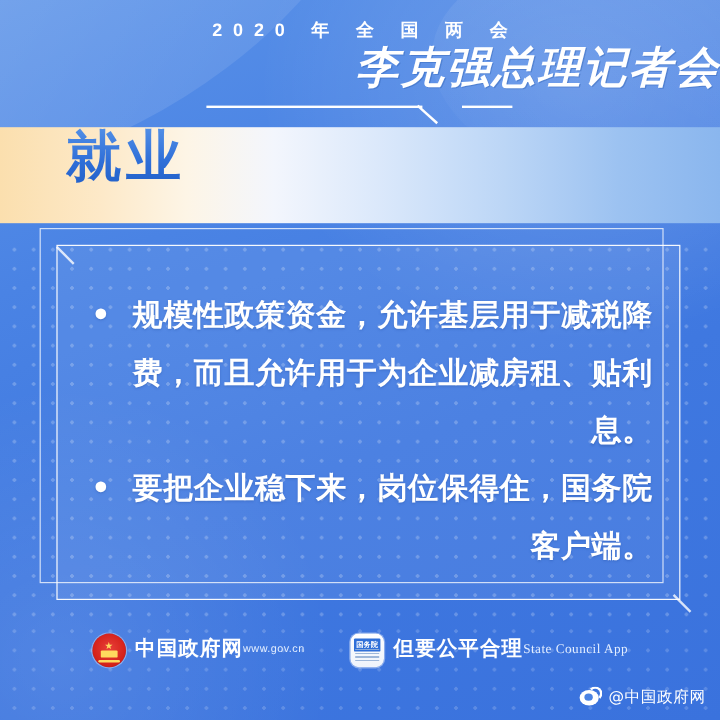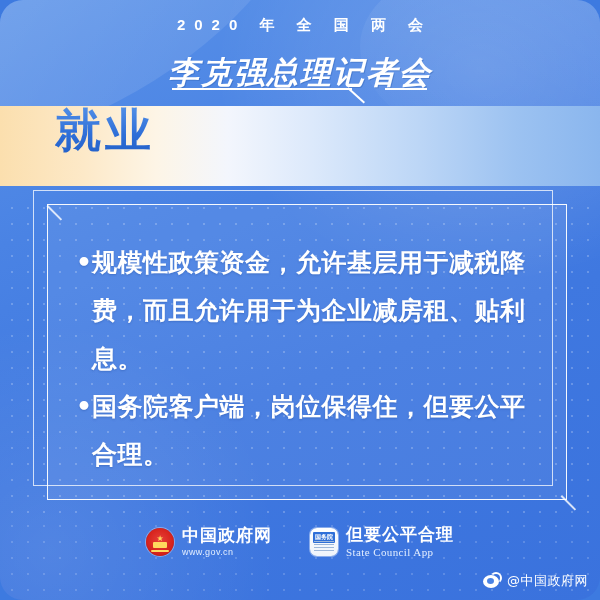--- a/index.html
+++ b/index.html
@@ -4,21 +4,20 @@
 <style>
   html,body{margin:0;padding:0;}
   body{
     width:600px;height:600px;overflow:hidden;
     font-family:"Liberation Sans","DejaVu Sans",sans-serif;
     background:#3d7ae0;
   }
   .poster{
     position:relative;width:600px;height:600px;overflow:hidden;
     background:linear-gradient(160deg,#5a92e8 0%,#4a83e4 30%,#3f78e0 60%,#3a72dd 100%);
-    border-radius:23px;
   }
   
   .bg-glow{
     position:absolute;border-radius:50%;pointer-events:none;
   }
   .glow-tr{
     width:520px;height:420px;right:-140px;top:-140px;
     background:radial-gradient(ellipse at center,rgba(255,255,255,.16) 0%,rgba(255,255,255,.07) 45%,rgba(255,255,255,0) 72%);
   }
   .glow-bl{
@@ -50,22 +49,22 @@
   }
 
   
   .header{position:absolute;left:0;top:0;width:600px;height:104px;}
   .kicker{
     position:absolute;top:16px;left:0;width:600px;text-align:center;
     color:#ffffff;font-size:15px;font-weight:700;letter-spacing:9px;
     text-indent:9px;
   }
   .main-title{
-    position:absolute;top:52px;left:0;width:600px;text-align:center;
-    color:#ffffff;font-size:31px;font-weight:700;letter-spacing:2px;
+    position:absolute;top:32px;left:0;width:600px;text-align:right;
+    color:#ffffff;font-size:36px;font-weight:700;letter-spacing:2px;
     font-style:italic;text-shadow:1px 1px 0 rgba(40,90,170,.35);
     font-family:"DejaVu Sans","Liberation Sans",sans-serif;
   }
   .rule{position:absolute;top:88px;left:0;width:600px;height:14px;}
   .rule .r-long{position:absolute;left:172px;top:0;width:180px;height:2px;background:#fff;}
   .rule .r-diag{position:absolute;left:348px;top:-1px;width:22px;height:2px;background:#fff;
     transform:rotate(42deg);transform-origin:left center;}
   .rule .r-short{position:absolute;left:385px;top:0;width:42px;height:2px;background:#fff;}
 
   
@@ -109,21 +108,21 @@
     display:flex;align-items:flex-start;
     font-size:25px;font-weight:700;line-height:48px;
     letter-spacing:.5px;
     text-shadow:0 1px 2px rgba(30,70,150,.35);
     font-family:"DejaVu Sans","Liberation Sans",sans-serif;
   }
   .dot{
     flex:0 0 auto;width:16px;font-size:25px;line-height:48px;
     color:#ffffff;text-align:left;
   }
-  .btext{flex:1 1 auto;}
+  .btext{flex:1 1 auto;text-align:right;}
 
   
   .footer{
     position:absolute;left:0;bottom:36px;width:600px;height:44px;
     display:flex;align-items:center;justify-content:center;gap:38px;
   }
   .brand{display:flex;align-items:center;gap:8px;}
   .emblem{
     width:28px;height:28px;border-radius:50%;
     background:radial-gradient(circle at 50% 45%,#e8403a 0%,#d6231c 60%,#b5120c 100%);
@@ -135,21 +134,21 @@
     color:#ffd95e;font-size:8px;line-height:8px;
   }
   .emblem .gate{
     position:absolute;left:50%;top:14px;transform:translateX(-50%);
     width:14px;height:6px;background:#ffd95e;border-radius:1px;
   }
   .emblem .base{
     position:absolute;left:50%;bottom:4px;transform:translateX(-50%);
     width:18px;height:2px;background:#ffd95e;border-radius:1px;
   }
-  .brand-txt{display:flex;flex-direction:column;line-height:1.05;}
+  .brand-txt{display:flex;flex-direction:row;line-height:1.05;}
   .brand-cn{color:#ffffff;font-size:17px;font-weight:700;letter-spacing:1px;
     font-family:"DejaVu Sans","Liberation Sans",sans-serif;}
   .brand-en{color:#e3eeff;font-size:9px;letter-spacing:.4px;margin-top:3px;}
   .brand-en.serif{font-family:Liberation Serif, serif;font-size:11px;}
   .appicon{
     width:28px;height:28px;border-radius:7px;flex:0 0 auto;
     background:linear-gradient(180deg,#ffffff 0%,#eef3fb 100%);
     position:relative;overflow:hidden;
     box-shadow:0 0 0 1px rgba(255,255,255,.4);
     display:flex;align-items:flex-start;justify-content:center;
@@ -217,21 +216,21 @@
     <div class="card">
       <span class="diag diag-tl"></span>
       <span class="diag diag-br"></span>
       <div class="bullets">
         <div class="bullet">
           <span class="dot">•</span>
           <span class="btext">规模性政策资金，允许基层用于减税降费，而且允许用于为企业减房租、贴利息。</span>
         </div>
         <div class="bullet">
           <span class="dot">•</span>
-          <span class="btext">国务院客户端，岗位保得住，但要公平合理。</span>
+          <span class="btext">要把企业稳下来，岗位保得住，国务院客户端。</span>
         </div>
       </div>
     </div>
   </div>
 
   <div class="footer">
 
     <div class="brand">
       <span class="emblem">
         <span class="star">★</span>

